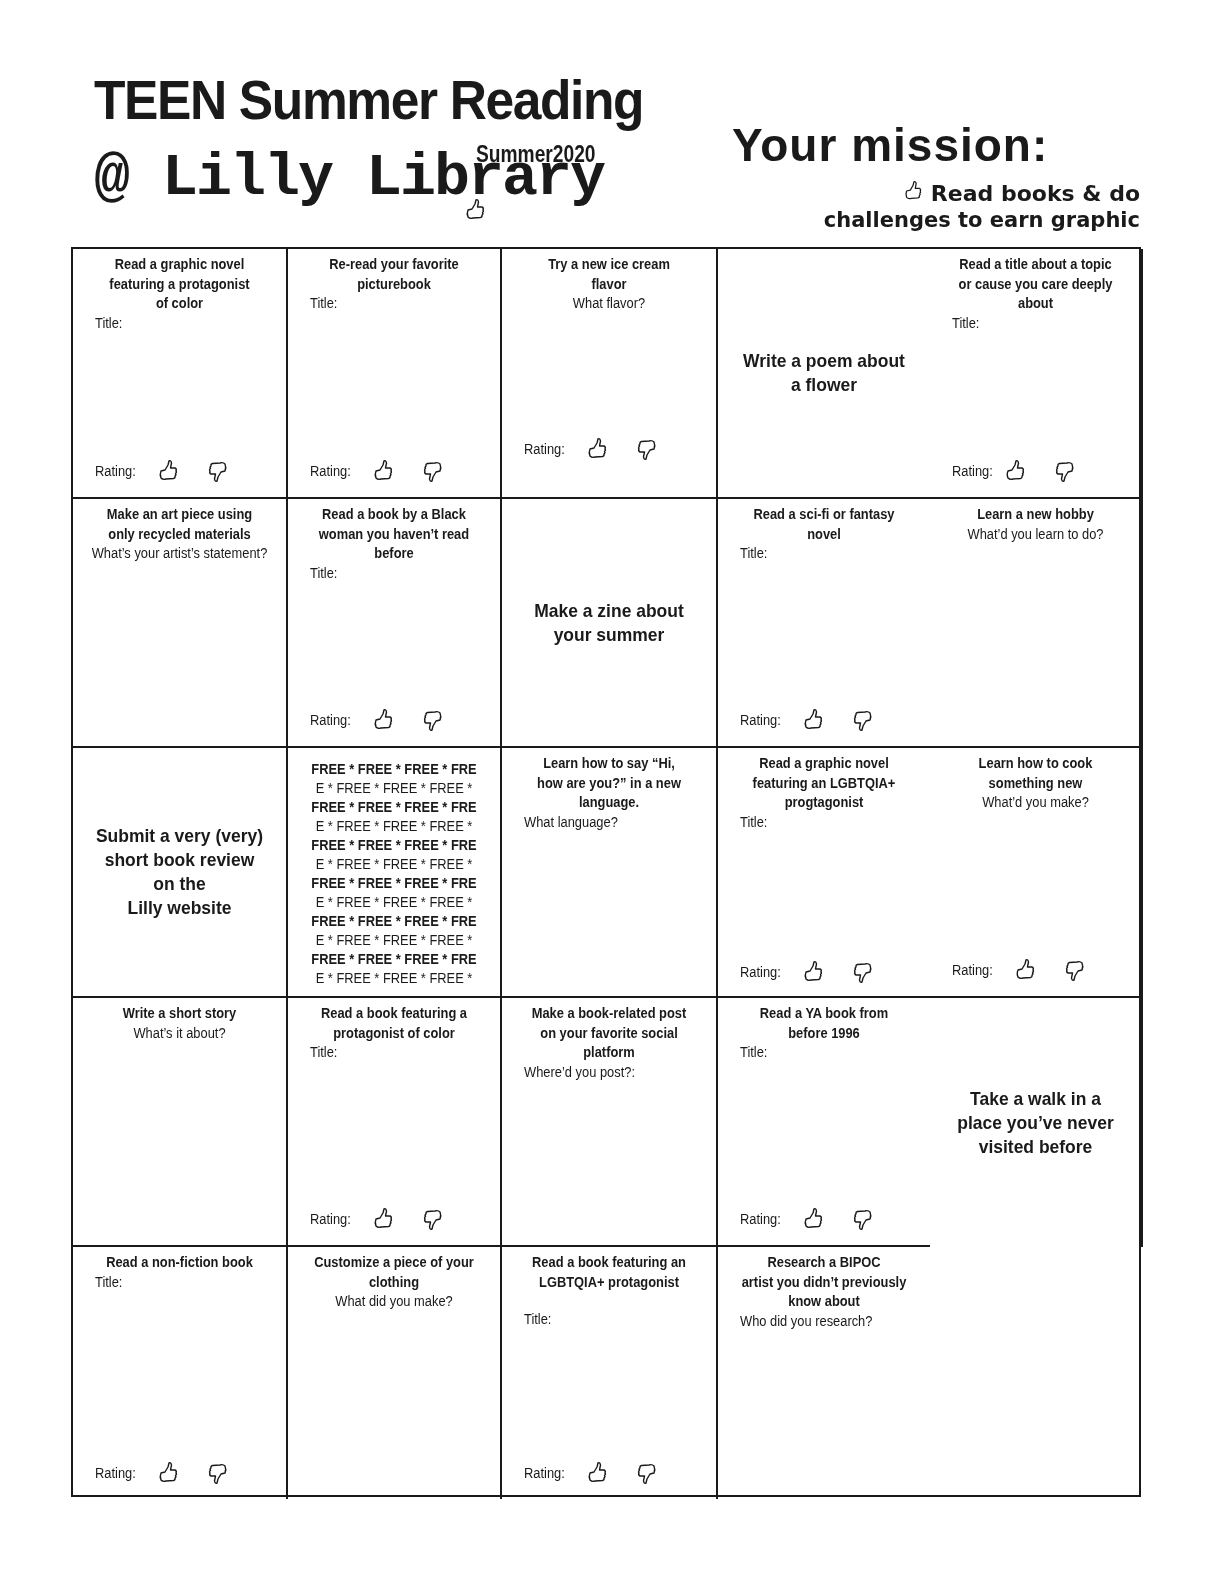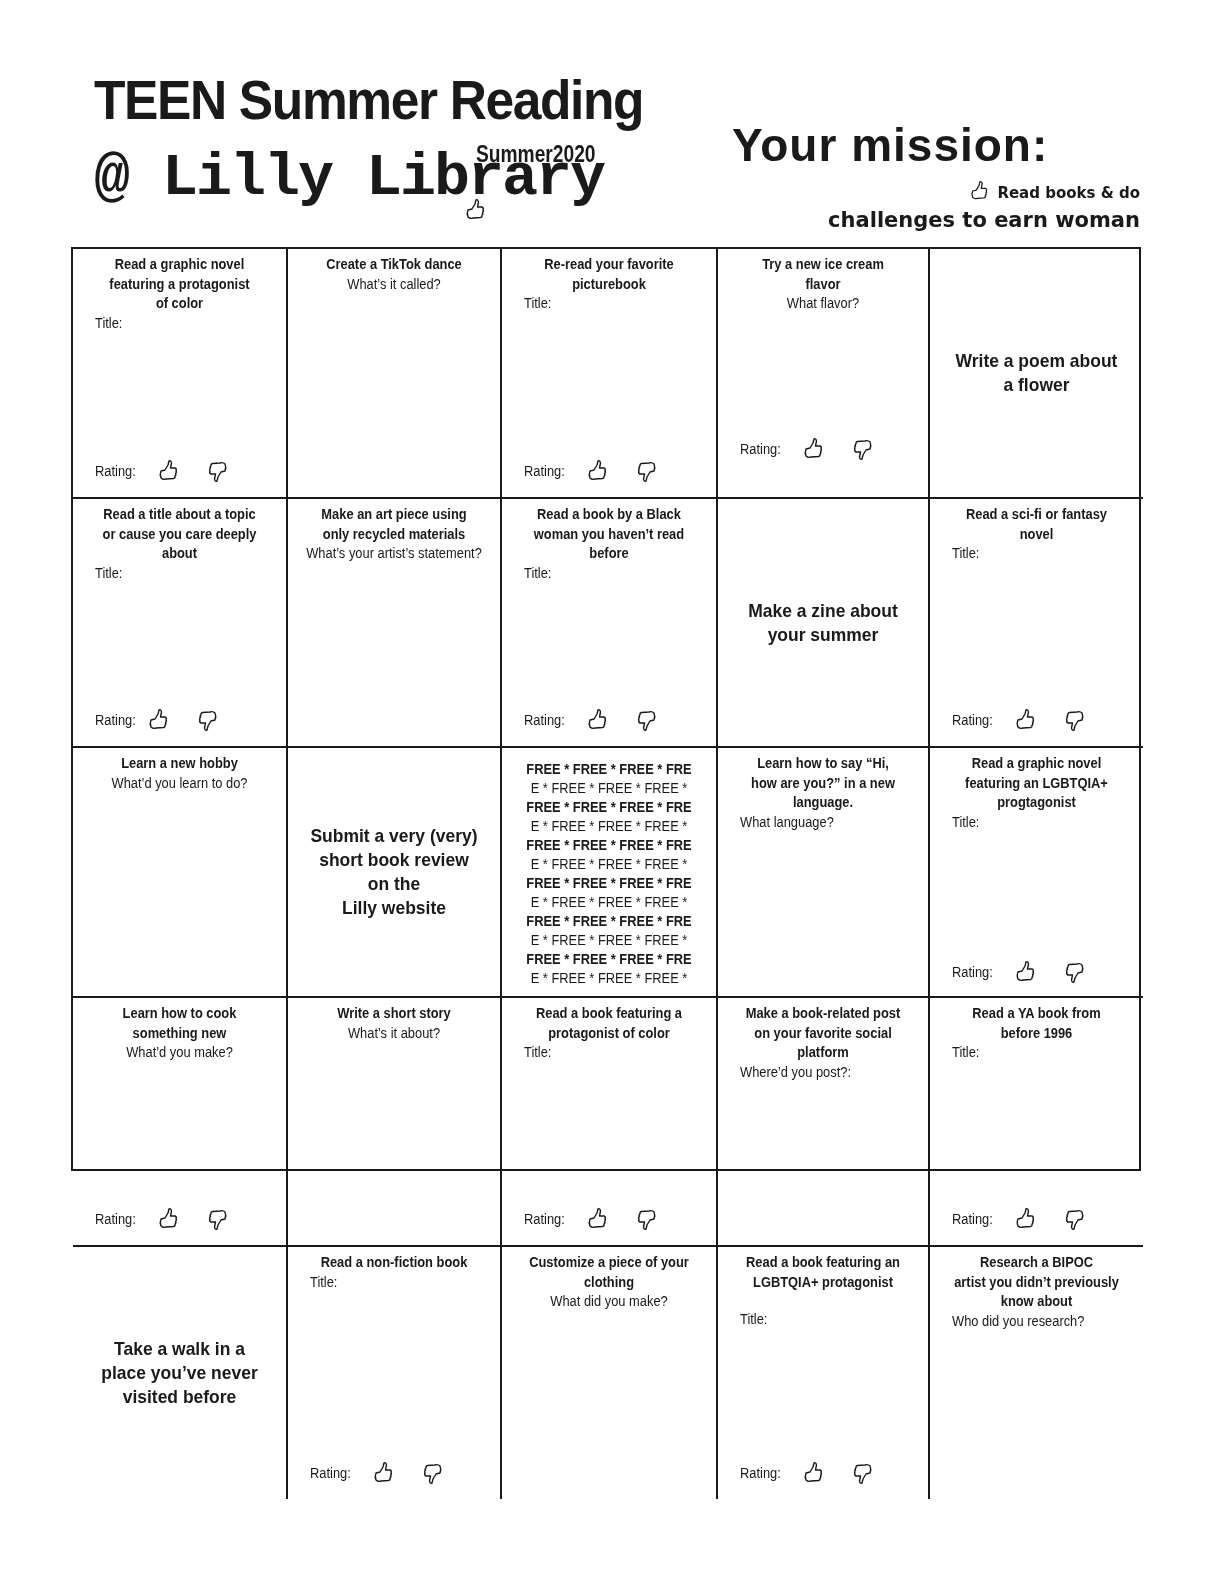--- a/index.html
+++ b/index.html
@@ -4,25 +4,25 @@
 <style>
   html, body { margin: 0; padding: 0; background: #ffffff; }
   body { width: 1224px; height: 1584px; position: relative; overflow: hidden; color: #1a1a1a; font-family: "Liberation Sans", sans-serif; }
 
   .title-line1 { position: absolute; left: 94px; top: 72px; font-family: "Liberation Sans", sans-serif; font-weight: bold; font-size: 56px; letter-spacing: -1.5px; transform: scaleX(0.92); transform-origin: left top; white-space: nowrap; line-height: 1; }
   .title-line2 { position: absolute; left: 94px; top: 148px; font-family: Liberation Mono, monospace; font-weight: bold; font-size: 60px; letter-spacing: -2px; white-space: nowrap; line-height: 1; }
   .summer-year { position: absolute; left: 476px; top: 140px; font-family: "Liberation Sans", sans-serif; font-weight: bold; font-size: 24px; transform: scaleX(0.8); transform-origin: left top; white-space: nowrap; }
   .header-thumb { position: absolute; left: 464px; top: 198px; width: 22px; height: 24px; }
 
   .mission-title { position: absolute; left: 732px; top: 122px; font-family: Liberation Sans, sans-serif; font-weight: bold; font-size: 46px; letter-spacing: 1px; white-space: nowrap; line-height: 1; }
-  .mission-line1 { position: absolute; right: 84px; top: 180px; font-family: "DejaVu Sans", sans-serif; font-weight: bold; font-size: 15px; white-space: nowrap; display: flex; align-items: center; gap: 8px; }
+  .mission-line1 { position: absolute; right: 84px; top: 180px; font-family: "DejaVu Sans", sans-serif; font-weight: bold; font-size: 22px; white-space: nowrap; display: flex; align-items: center; gap: 8px; }
   .mission-line1 svg { width: 20px; height: 22px; }
   .mission-line2 { position: absolute; right: 84px; top: 208px; font-family: "DejaVu Sans", sans-serif; font-weight: bold; font-size: 21px; white-space: nowrap; }
 
-  .grid { position: absolute; left: 71px; top: 247px; width: 1070px; height: 924px; display: grid; grid-template-columns: 215px 214px 216px 212px 213px; grid-template-rows: 250px 249px 250px 249px 252px; border: 2px solid #1a1a1a; box-sizing: border-box; }
+  .grid { position: absolute; left: 71px; top: 247px; width: 1070px; height: 1250px; display: grid; grid-template-columns: 215px 214px 216px 212px 213px; grid-template-rows: 250px 249px 250px 249px 252px; border: 2px solid #1a1a1a; box-sizing: border-box; }
   .cell { border-right: 2px solid #1a1a1a; border-bottom: 2px solid #1a1a1a; position: relative; box-sizing: border-box; padding: 6px 8px 0 22px; }
   .cell.col-5 { border-right: none; }
   .cell.row-5 { border-bottom: none; }
 
   .task { font-family: "Liberation Sans", sans-serif; font-weight: bold; font-size: 14px; line-height: 19.5px; text-align: center; transform: scaleX(0.92); transform-origin: center top; margin-left: -14px; }
   .prompt { font-family: "Liberation Sans", sans-serif; font-size: 14px; line-height: 19.5px; transform: scaleX(0.92); transform-origin: left top; }
   .prompt.center { text-align: center; transform-origin: center top; margin-left: -14px; }
   .big { position: absolute; left: 0; right: 0; top: 50%; transform: translateY(-50%) scaleX(0.92); text-align: center; font-family: "Liberation Sans", sans-serif; font-weight: bold; font-size: 19px; line-height: 24px; }
 
   .rating { position: absolute; left: 22px; display: flex; align-items: center; }
@@ -55,46 +55,40 @@
         <use href="#thumbup"></use>
       </svg></span>
 
   <div class="mission-title">Your mission:</div>
   <div class="mission-line1">
     <span><svg width="20" height="22">
           <use href="#thumbup"></use>
         </svg></span>
     <span>Read books &amp; do</span>
   </div>
-  <div class="mission-line2">challenges to earn woman</div>
+  <div class="mission-line2">challenges to earn graphic</div>
 </div>
 
 <div class="grid" id="grid">
     <div class="cell col-1 row-1">
       <div class="task">
         <div>Read a graphic novel</div>
         <div>featuring a protagonist</div>
         <div>of color</div>
       </div>
       <div class="prompt">Title:</div>
       <div class="rating" style="bottom: 14px;">
         <span class="rating-label">Rating:</span>
         <span class="thumb" style="margin-left: 18px;"><svg>
             <use href="#thumbup"></use>
           </svg></span>
         <span class="thumb" style="margin-left: 28px;"><svg>
             <use href="#thumbdown"></use>
           </svg></span>
       </div>
-    </div>
-    <div class="cell col-2 row-1">
-      <div class="task">
-        <div>Create a TikTok dance</div>
-      </div>
-      <div class="prompt center">What’s it called?</div>
     </div>
     <div class="cell col-3 row-1">
       <div class="task">
         <div>Re-read your favorite</div>
         <div>picturebook</div>
       </div>
       <div class="prompt">Title:</div>
       <div class="rating" style="bottom: 14px;">
         <span class="rating-label">Rating:</span>
         <span class="thumb" style="margin-left: 18px;"><svg>

